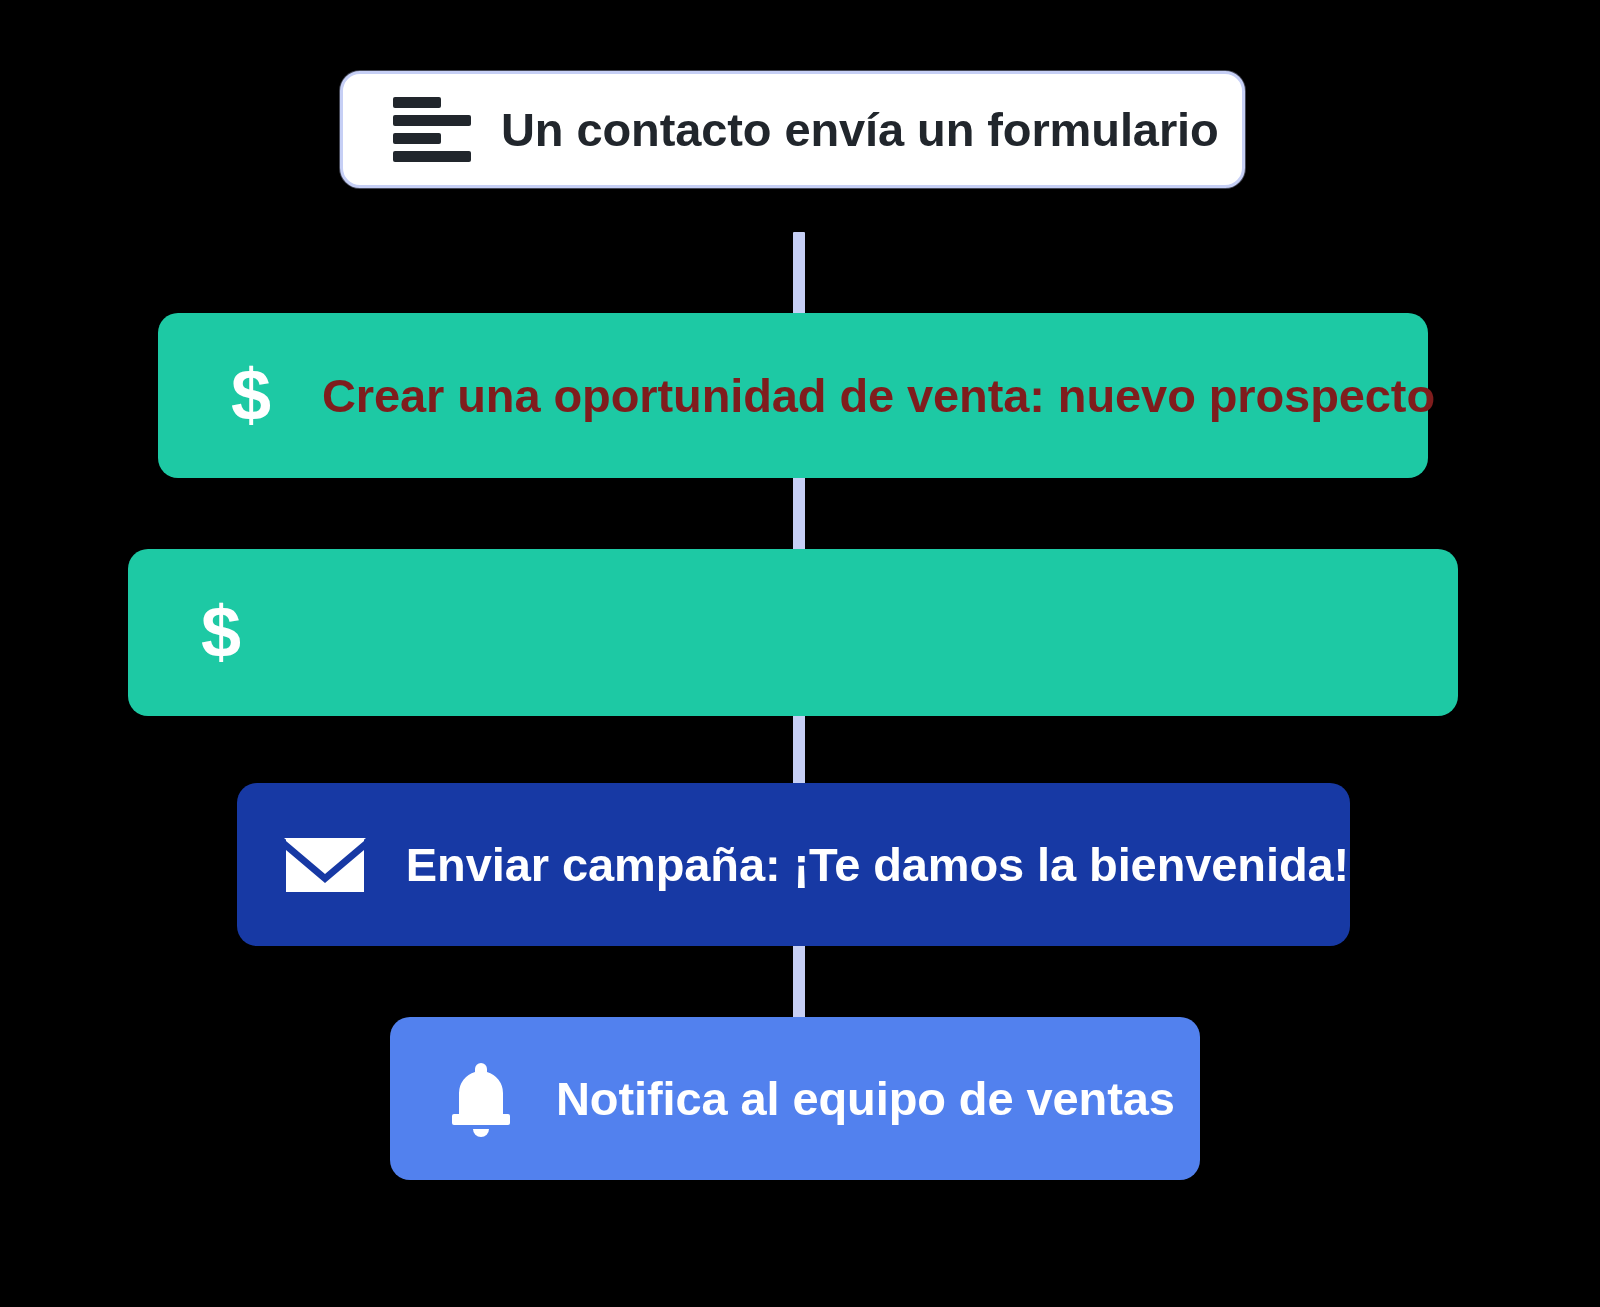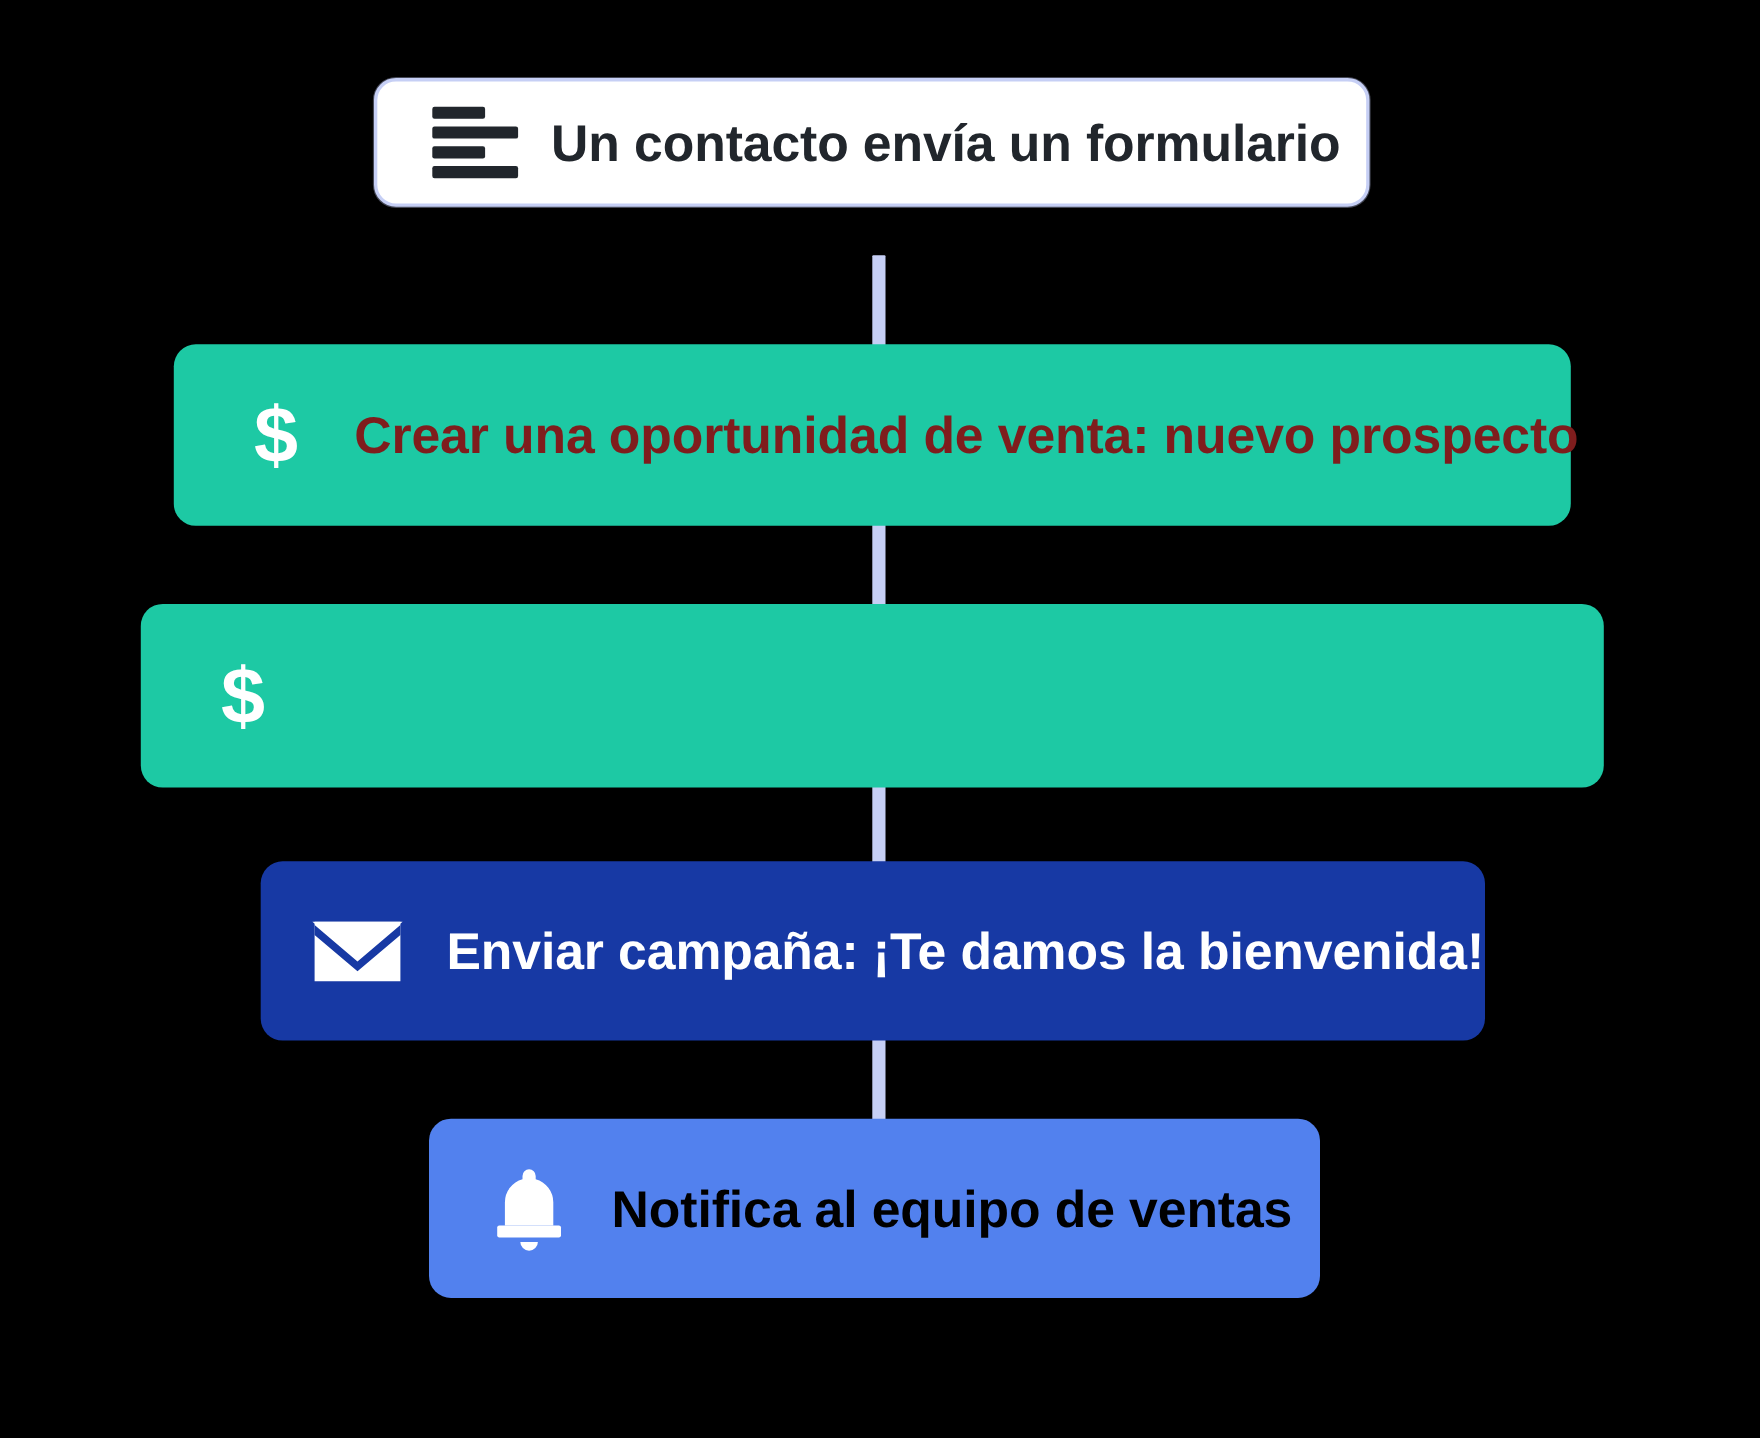--- a/index.html
+++ b/index.html
@@ -132,21 +132,21 @@
     left: 390px;
     top: 1017px;
     width: 810px;
     height: 163px;
     background: #5281EE;
     border-radius: 20px;
     padding-left: 52px;
   }
   .card-notify .card-icon { width: 78px; height: 84px; }
   .card-notify .card-label {
-    color: #000000;
+    color: #ffffff;
     font-size: 47px;
     margin-left: 36px;
   }
 
   
   .icon-form {
     display: flex;
     flex-direction: column;
     justify-content: center;
     gap: 7px;

